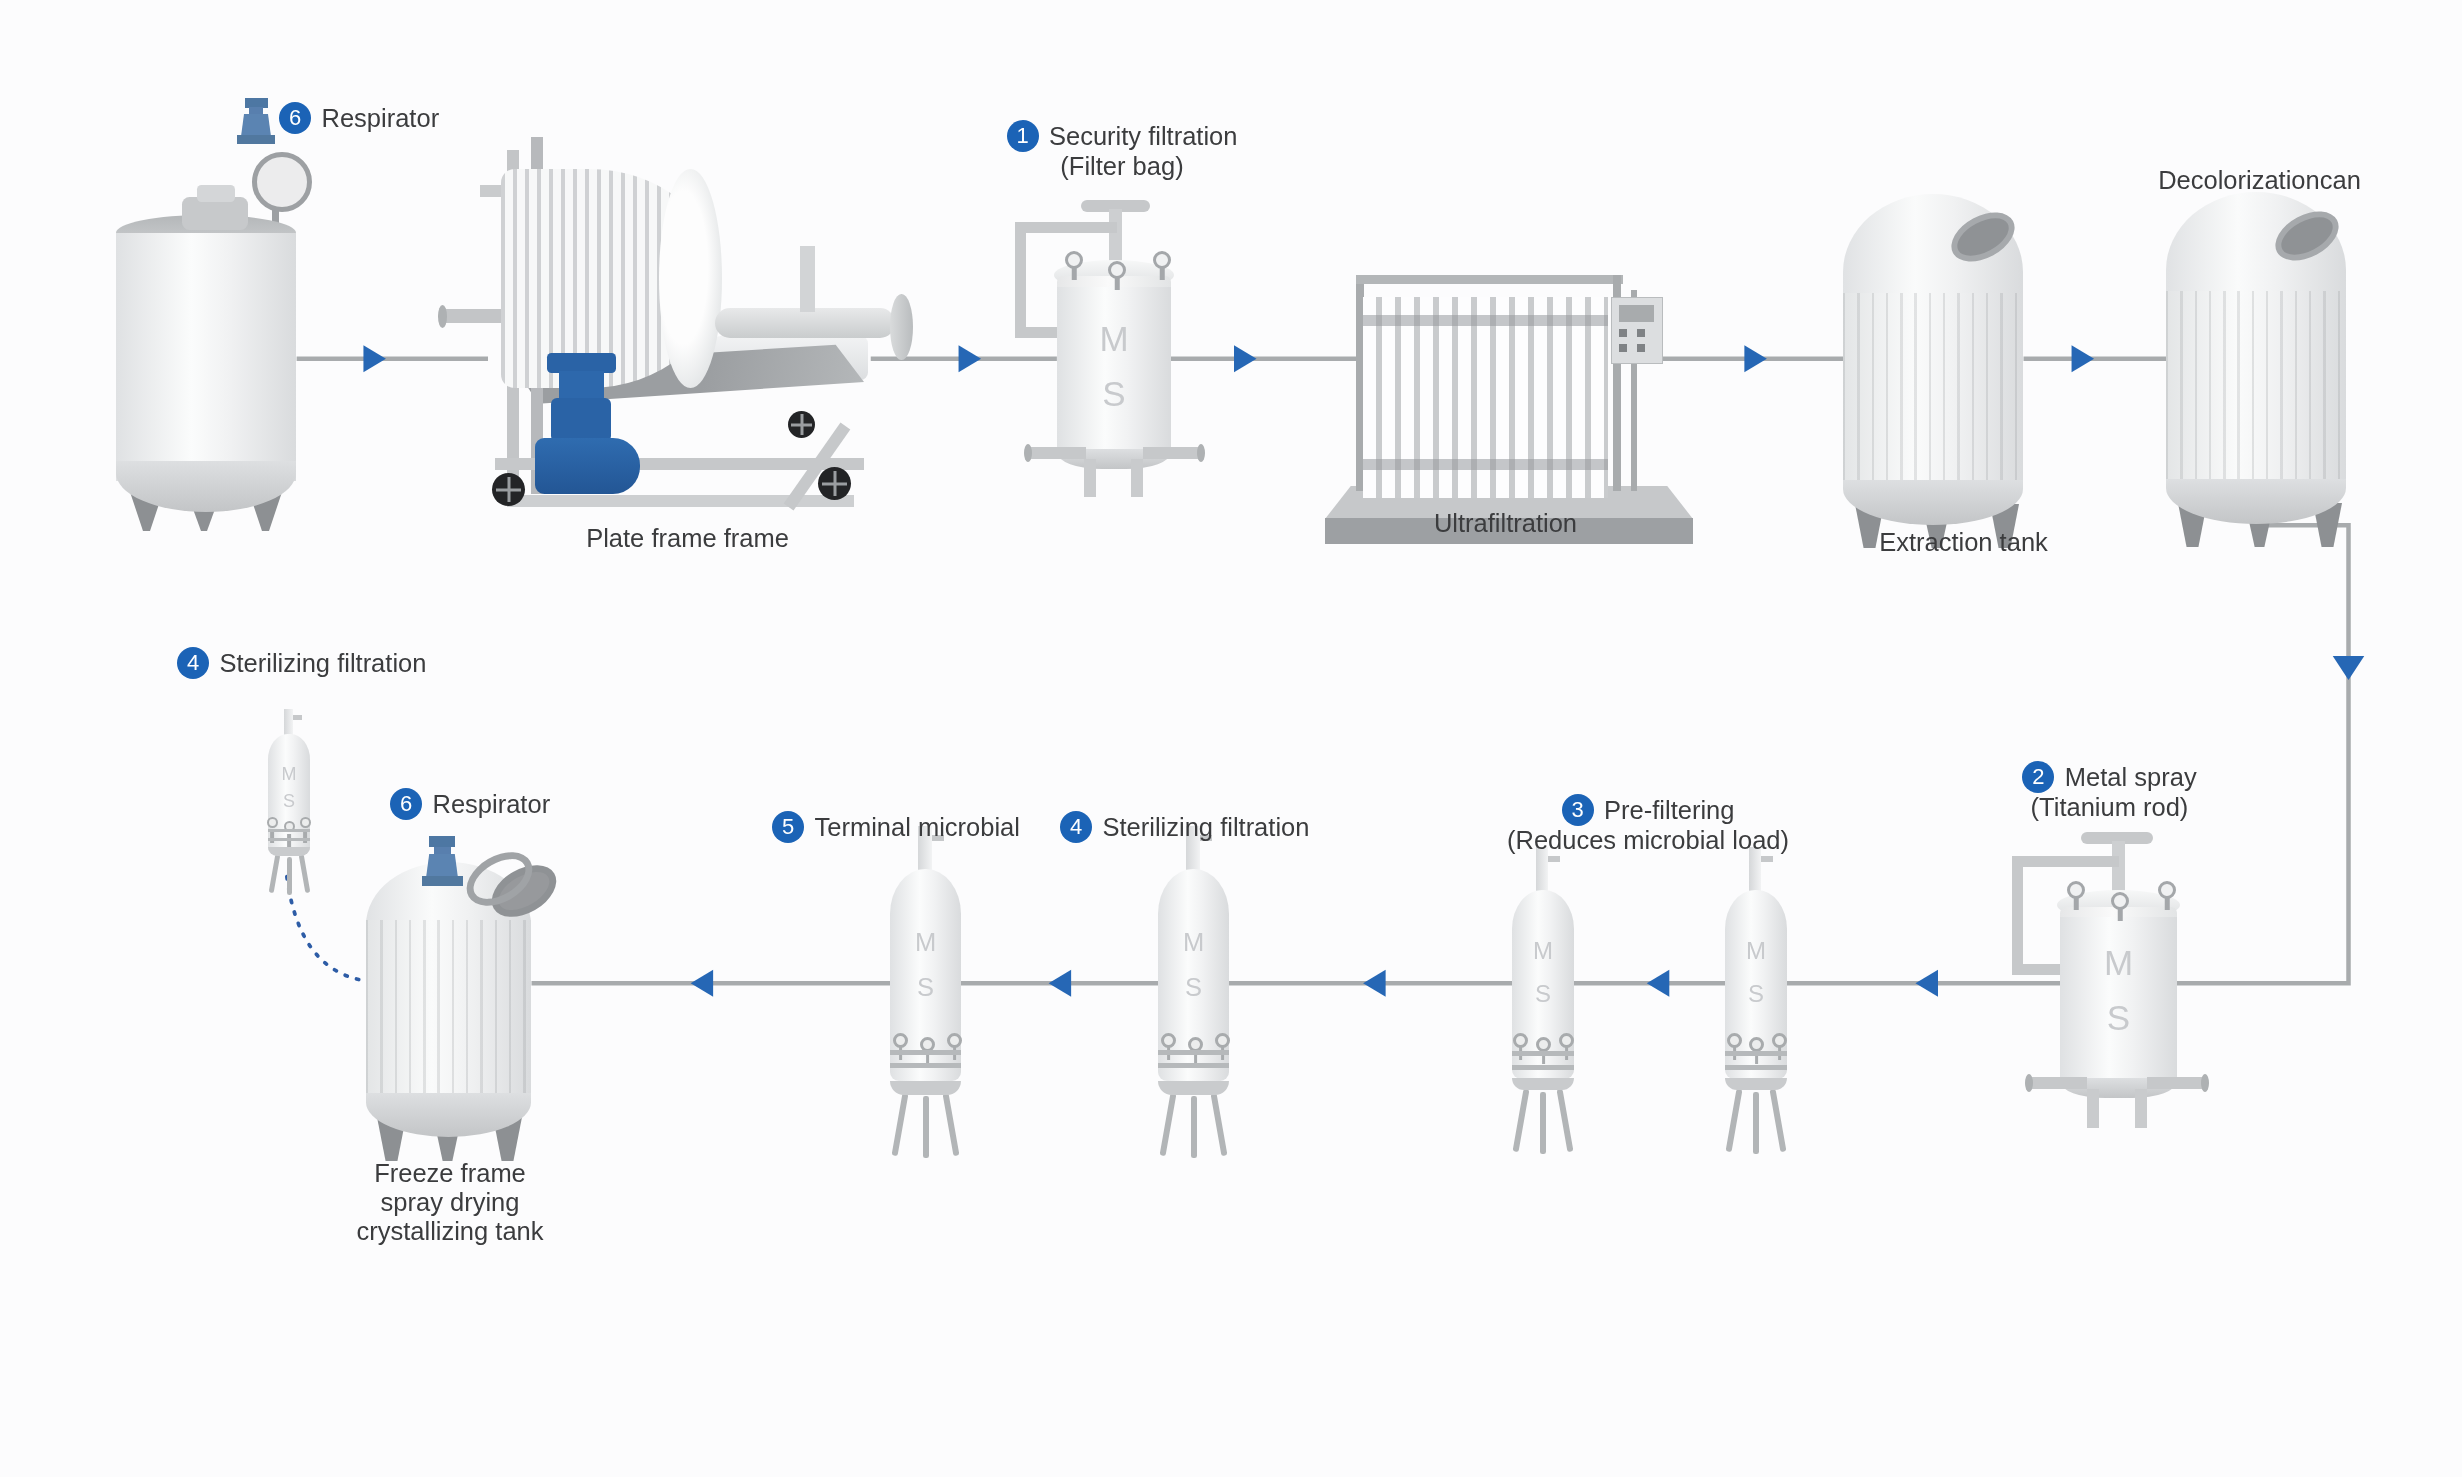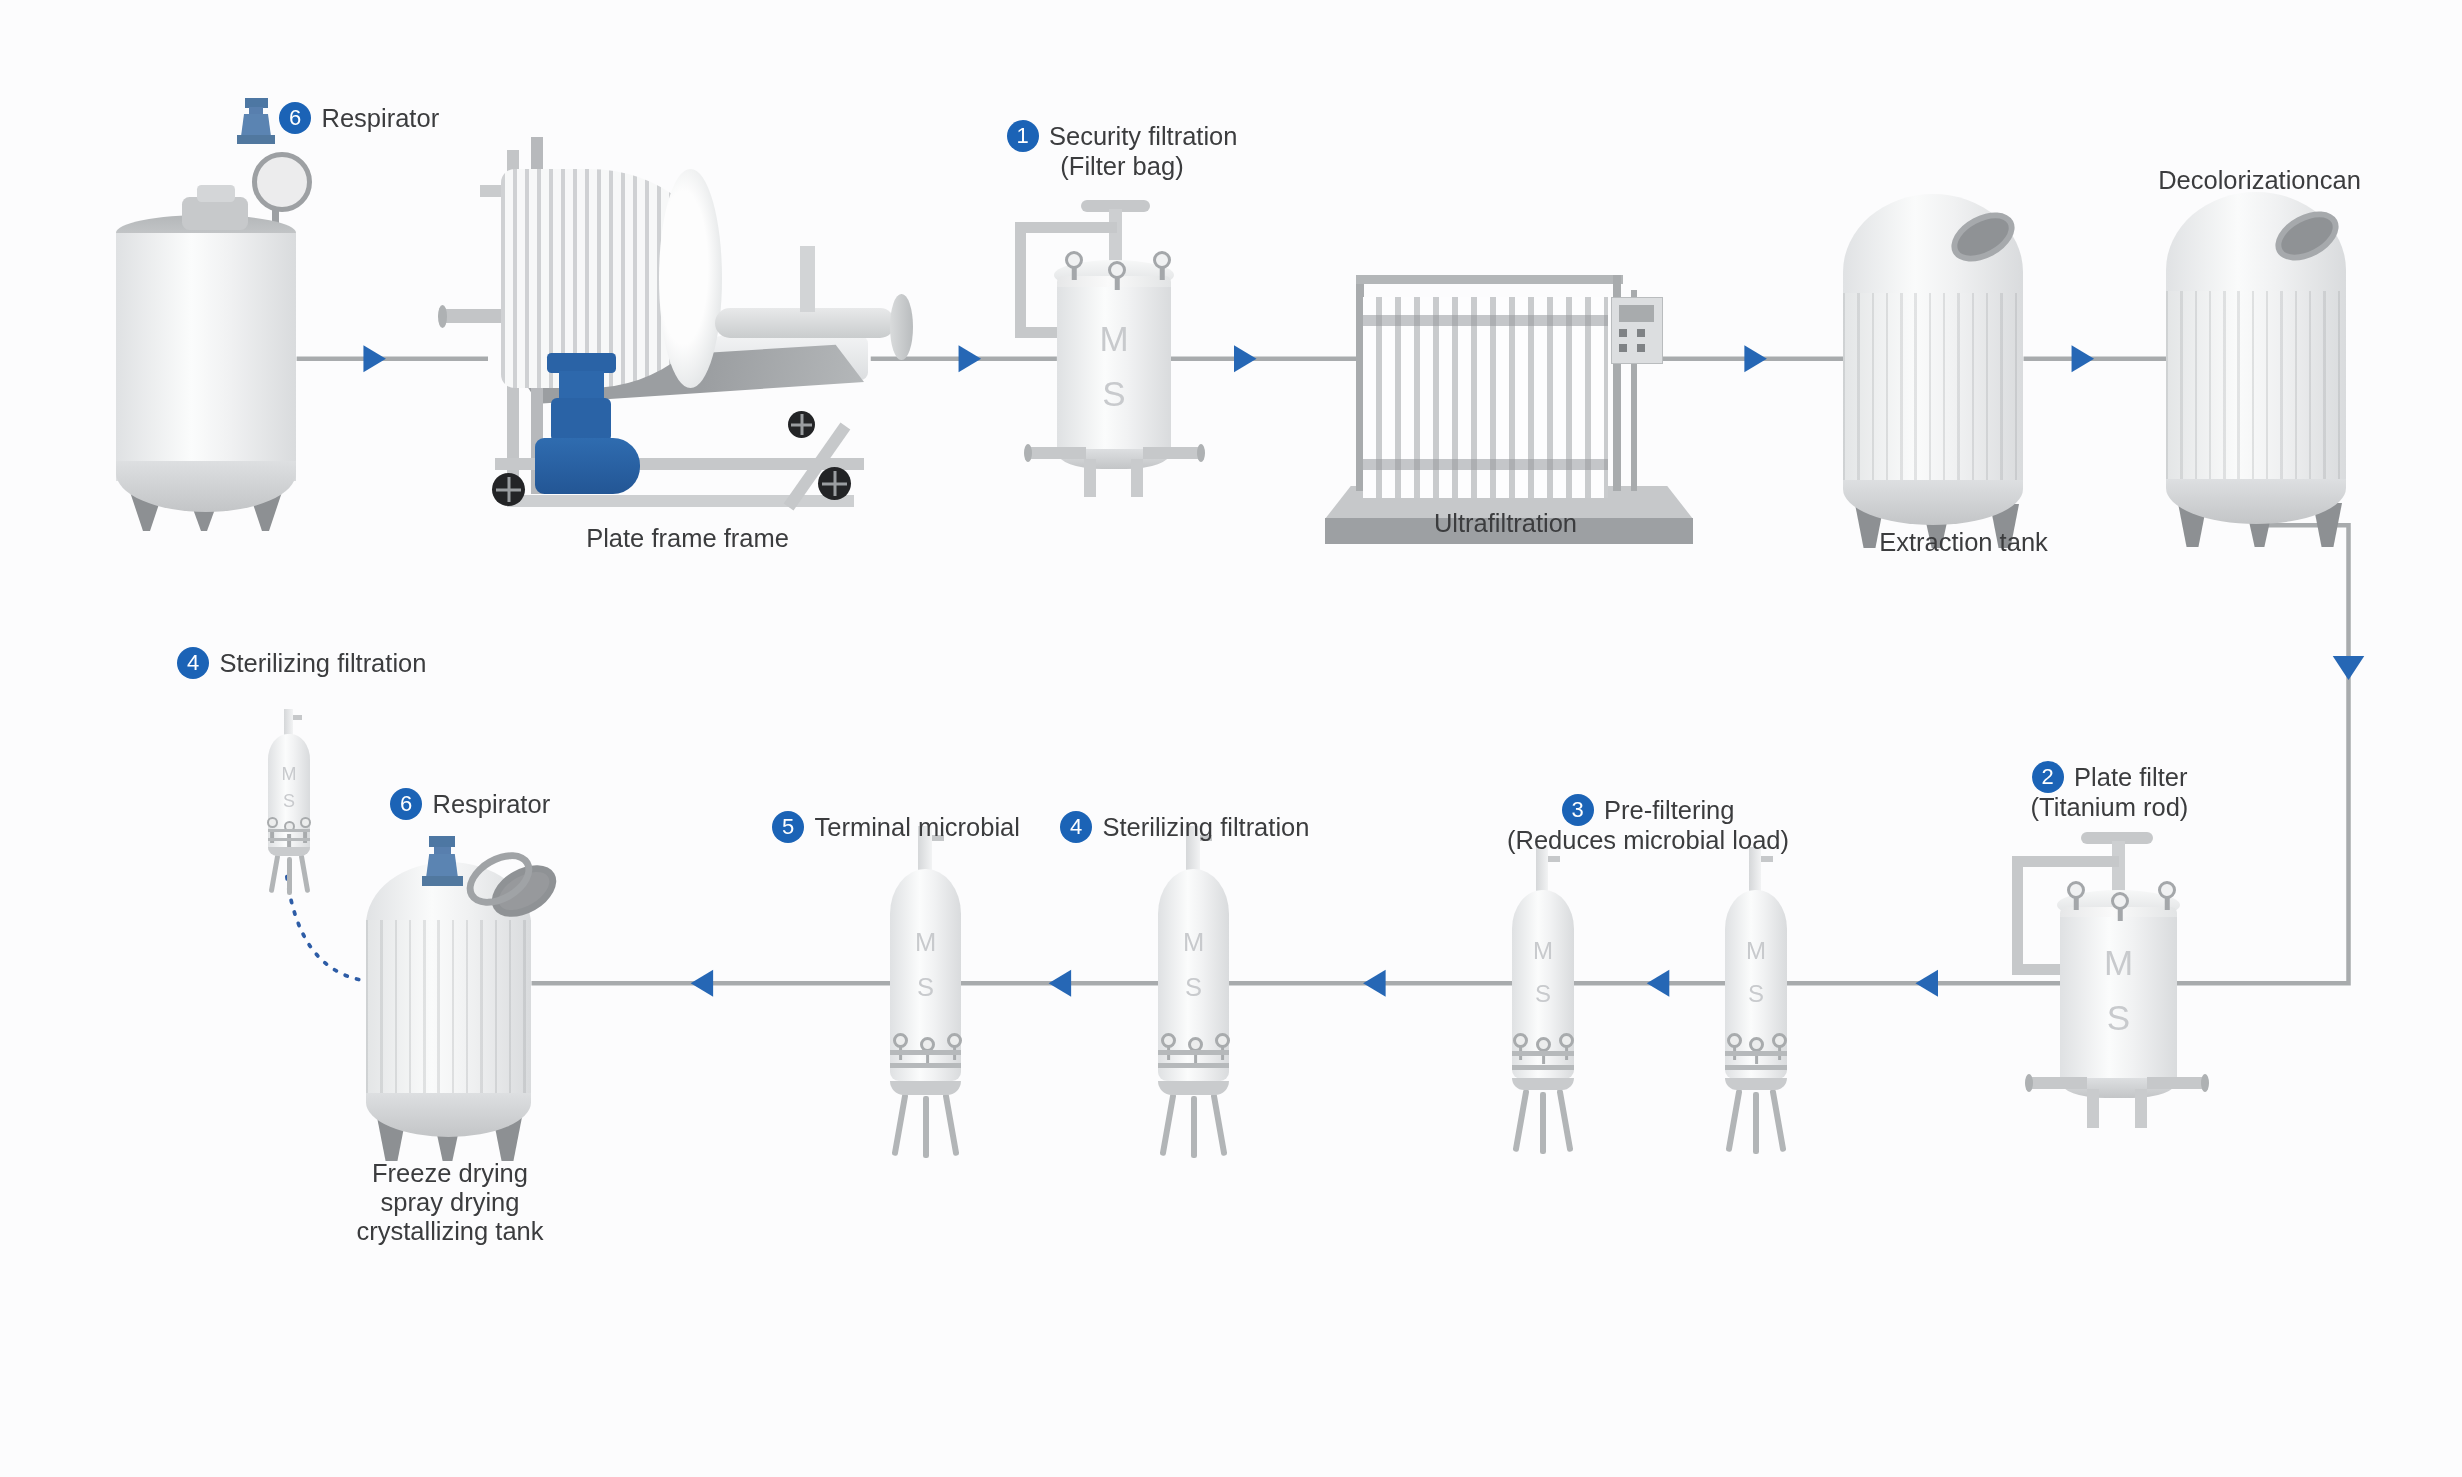--- a/index.html
+++ b/index.html
@@ -221,21 +221,21 @@
     <div class="tube" style="left:2147px;top:1077px;width:56px;height:12px"></div>
     <div class="tubecap" style="left:2201px;top:1074px;width:7.5px;height:18px"></div>
     <div class="tube" style="left:2087px;top:1089px;width:12px;height:39px;background:#c9cbcd"></div>
     <div class="tube" style="left:2135px;top:1089px;width:12px;height:39px;background:#c9cbcd"></div>
     <div class="ms-letter" style="left:2060px;top:943px;width:117px;font-size:35px">M</div>
     <div class="ms-letter" style="left:2060px;top:998px;width:117px;font-size:35px">S</div>
   </div>
   <div class="labelcol" style="left:1982px;top:761px;width:255px">
     <div class="row">
       <span class="badge">2</span>
-      <span>Plate filter</span>
+      <span>Metal spray</span>
     </div>
     <div class="row">(Titanium rod)</div>
   </div>
 
   <div>
     <div class="tube" style="left:1749px;top:847px;width:12px;height:45px;background:linear-gradient(90deg,#d5d7d9,#f2f3f4)"></div>
     <div class="tube" style="left:1761px;top:856px;width:12px;height:6px"></div>
     <div class="v-body" style="left:1725px;top:890px;width:62px;height:189px;border-radius:30px 30px 9px 9px/39px 39px 9px 9px"></div>
     <div class="bulb" style="left:1727px;top:1033px"></div>
     <div class="bulb" style="left:1749px;top:1037px"></div>
@@ -348,19 +348,19 @@
     <div class="bowl" style="left:366px;top:1093px;width:165px;height:44px;border-radius:0 0 83px 83px/0 0 35px 35px"></div>
     <div class="leg" style="left:375px;top:1117px;width:33px;height:44px"></div>
     <div class="leg" style="left:434px;top:1128px;width:27px;height:33px"></div>
     <div class="leg" style="left:491px;top:1117px;width:33px;height:44px"></div>
   </div>
   <div class="label" style="left:390px;top:788px">
     <span class="badge">6</span>
     <span>Respirator</span>
   </div>
   <div class="labelcol" style="left:315px;top:1159px;width:270px">
-    <div class="row">Freeze drying</div>
+    <div class="row">Freeze frame</div>
     <div class="row">spray drying</div>
     <div class="row">crystallizing tank</div>
   </div>
 
 </div>
 
 
 </body></html>

